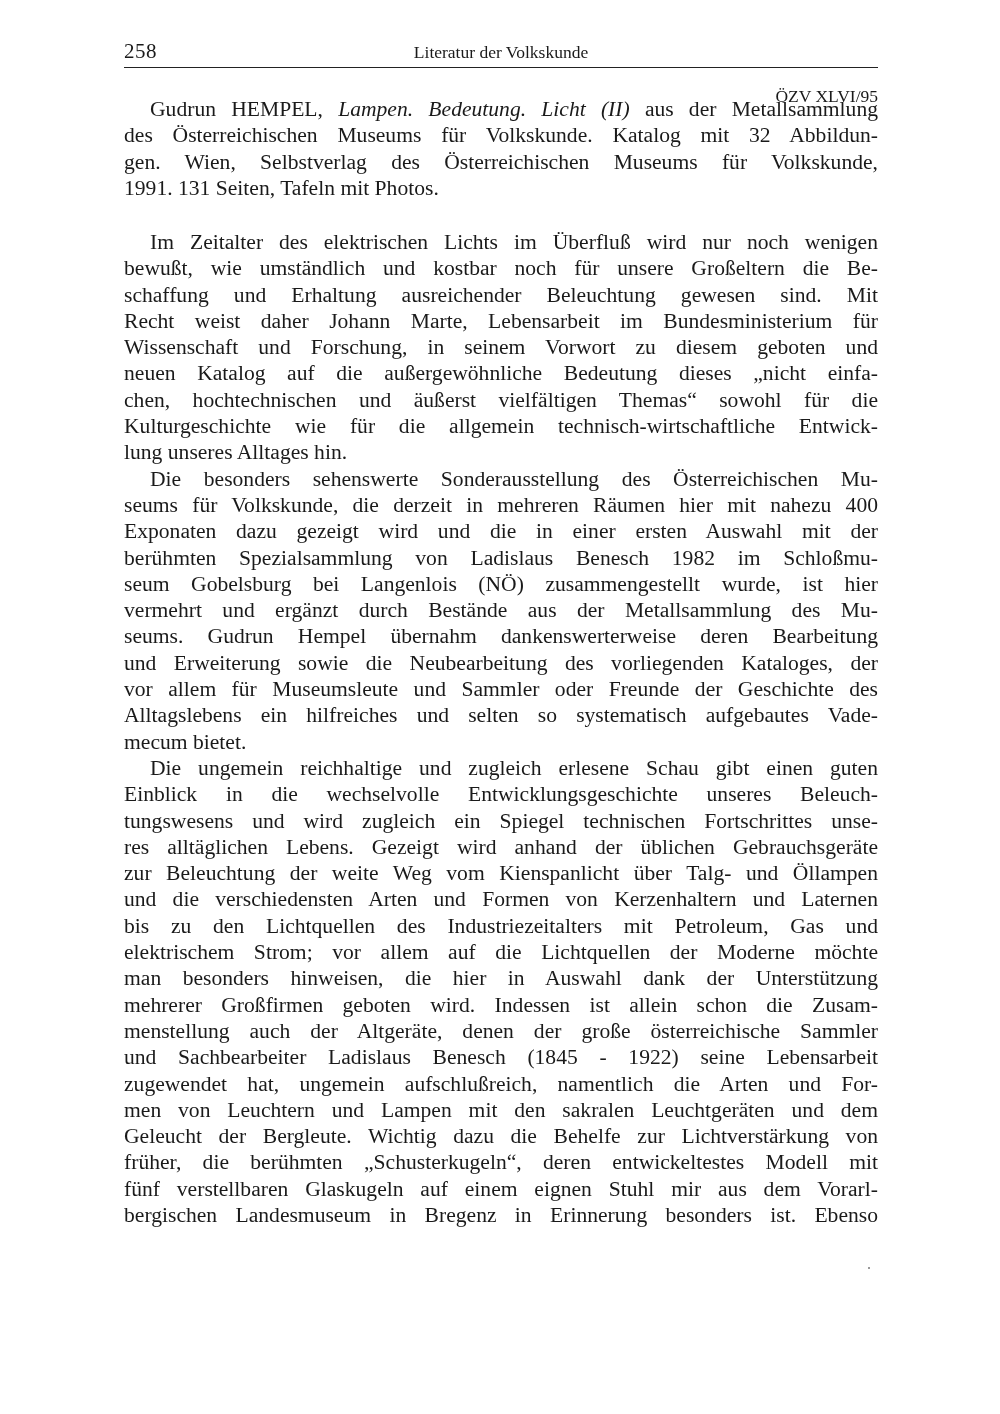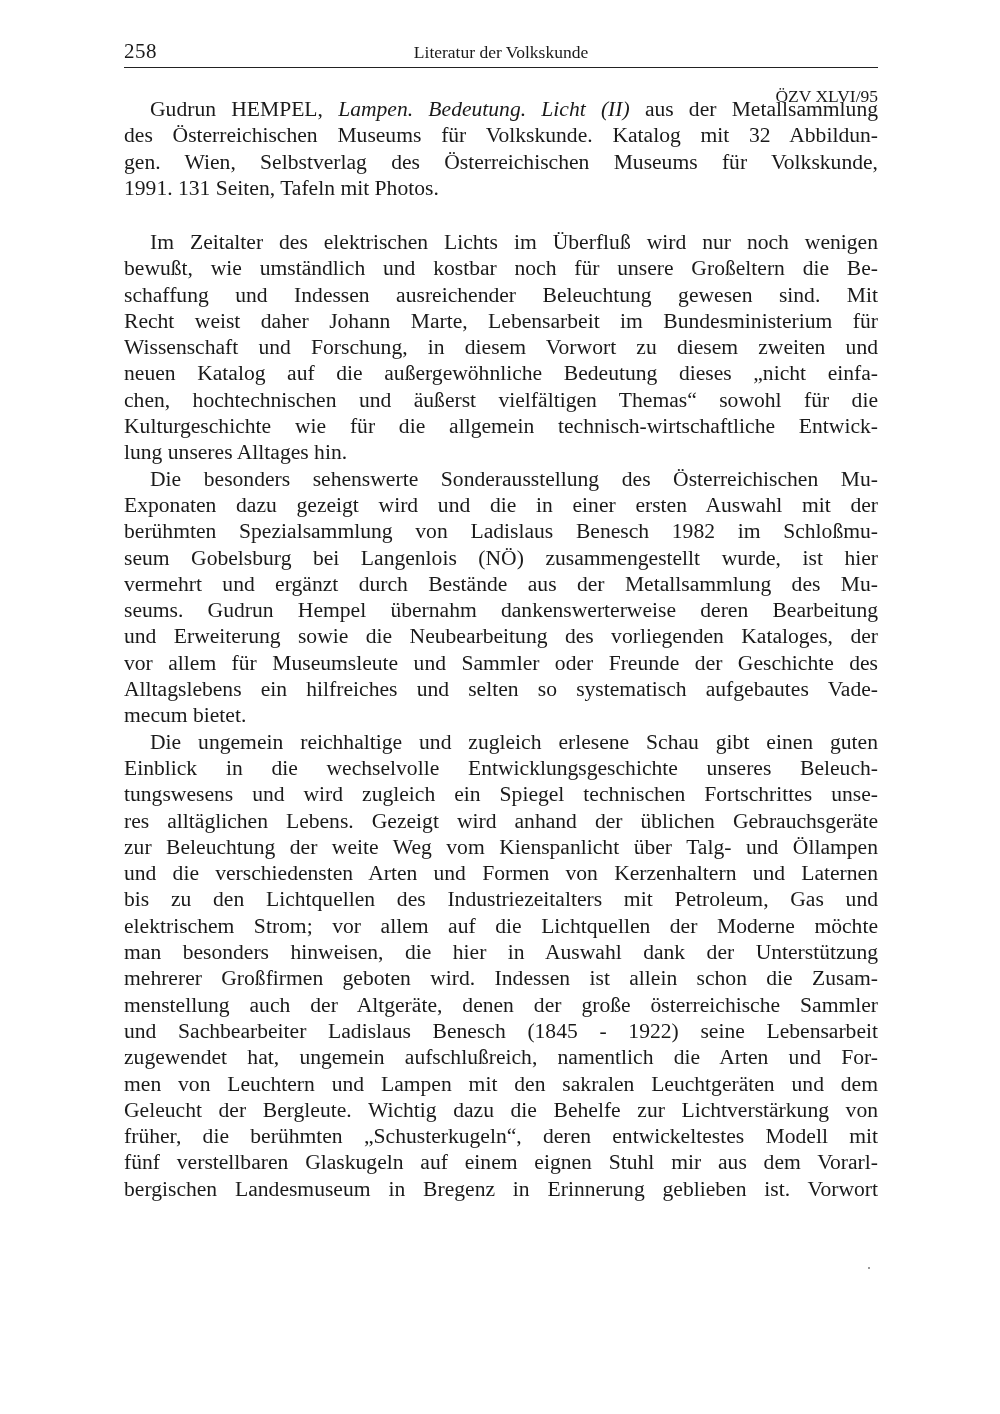--- a/index.html
+++ b/index.html
@@ -118,29 +118,30 @@
     <span class="line indent"><span>Gudrun HEMPEL, </span><span class="it">Lampen. Bedeutung. Licht (II)</span><span> aus der Metallsammlung</span></span>
     <span class="line">des Österreichischen Museums für Volkskunde. Katalog mit 32 Abbildun-</span>
     <span class="line">gen. Wien, Selbstverlag des Österreichischen Museums für Volkskunde,</span>
     <span class="line last">1991. 131 Seiten, Tafeln mit Photos.</span>
   </div>
 
   <div class="text-block body-text">
 
     <span class="line indent">Im Zeitalter des elektrischen Lichts im Überfluß wird nur noch wenigen</span>
     <span class="line">bewußt, wie umständlich und kostbar noch für unsere Großeltern die Be-</span>
-    <span class="line">schaffung und Indessen ausreichender Beleuchtung gewesen sind. Mit</span>
+    <span class="line">schaffung und Erhaltung ausreichender Beleuchtung gewesen sind. Mit</span>
     <span class="line">Recht weist daher Johann Marte, Lebensarbeit im Bundesministerium für</span>
-    <span class="line">Wissenschaft und Forschung, in diesem Vorwort zu diesem zweiten und</span>
+    <span class="line">Wissenschaft und Forschung, in seinem Vorwort zu diesem geboten und</span>
     <span class="line">neuen Katalog auf die außergewöhnliche Bedeutung dieses „nicht einfa-</span>
     <span class="line">chen, hochtechnischen und äußerst vielfältigen Themas“ sowohl für die</span>
     <span class="line">Kulturgeschichte wie für die allgemein technisch-wirtschaftliche Entwick-</span>
     <span class="line last">lung unseres Alltages hin.</span>
 
     <span class="line indent">Die besonders sehenswerte Sonderausstellung des Österreichischen Mu-</span>
+    <span class="line">seums für Volkskunde, die derzeit in mehreren Räumen hier mit nahezu 400</span>
     <span class="line">Exponaten dazu gezeigt wird und die in einer ersten Auswahl mit der</span>
     <span class="line">berühmten Spezialsammlung von Ladislaus Benesch 1982 im Schloßmu-</span>
     <span class="line">seum Gobelsburg bei Langenlois (NÖ) zusammengestellt wurde, ist hier</span>
     <span class="line">vermehrt und ergänzt durch Bestände aus der Metallsammlung des Mu-</span>
     <span class="line">seums. Gudrun Hempel übernahm dankenswerterweise deren Bearbeitung</span>
     <span class="line">und Erweiterung sowie die Neubearbeitung des vorliegenden Kataloges, der</span>
     <span class="line">vor allem für Museumsleute und Sammler oder Freunde der Geschichte des</span>
     <span class="line">Alltagslebens ein hilfreiches und selten so systematisch aufgebautes Vade-</span>
     <span class="line last">mecum bietet.</span>
 
@@ -154,17 +155,17 @@
     <span class="line">elektrischem Strom; vor allem auf die Lichtquellen der Moderne möchte</span>
     <span class="line">man besonders hinweisen, die hier in Auswahl dank der Unterstützung</span>
     <span class="line">mehrerer Großfirmen geboten wird. Indessen ist allein schon die Zusam-</span>
     <span class="line">menstellung auch der Altgeräte, denen der große österreichische Sammler</span>
     <span class="line">und Sachbearbeiter Ladislaus Benesch (1845 - 1922) seine Lebensarbeit</span>
     <span class="line">zugewendet hat, ungemein aufschlußreich, namentlich die Arten und For-</span>
     <span class="line">men von Leuchtern und Lampen mit den sakralen Leuchtgeräten und dem</span>
     <span class="line">Geleucht der Bergleute. Wichtig dazu die Behelfe zur Lichtverstärkung von</span>
     <span class="line">früher, die berühmten „Schusterkugeln“, deren entwickeltestes Modell mit</span>
     <span class="line">fünf verstellbaren Glaskugeln auf einem eignen Stuhl mir aus dem Vorarl-</span>
-    <span class="line">bergischen Landesmuseum in Bregenz in Erinnerung geblieben ist. Vorwort</span>
+    <span class="line">bergischen Landesmuseum in Bregenz in Erinnerung besonders ist. Ebenso</span>
   </div>
 </div>
 
 <div class="speck"></div>
 
 </body></html>

